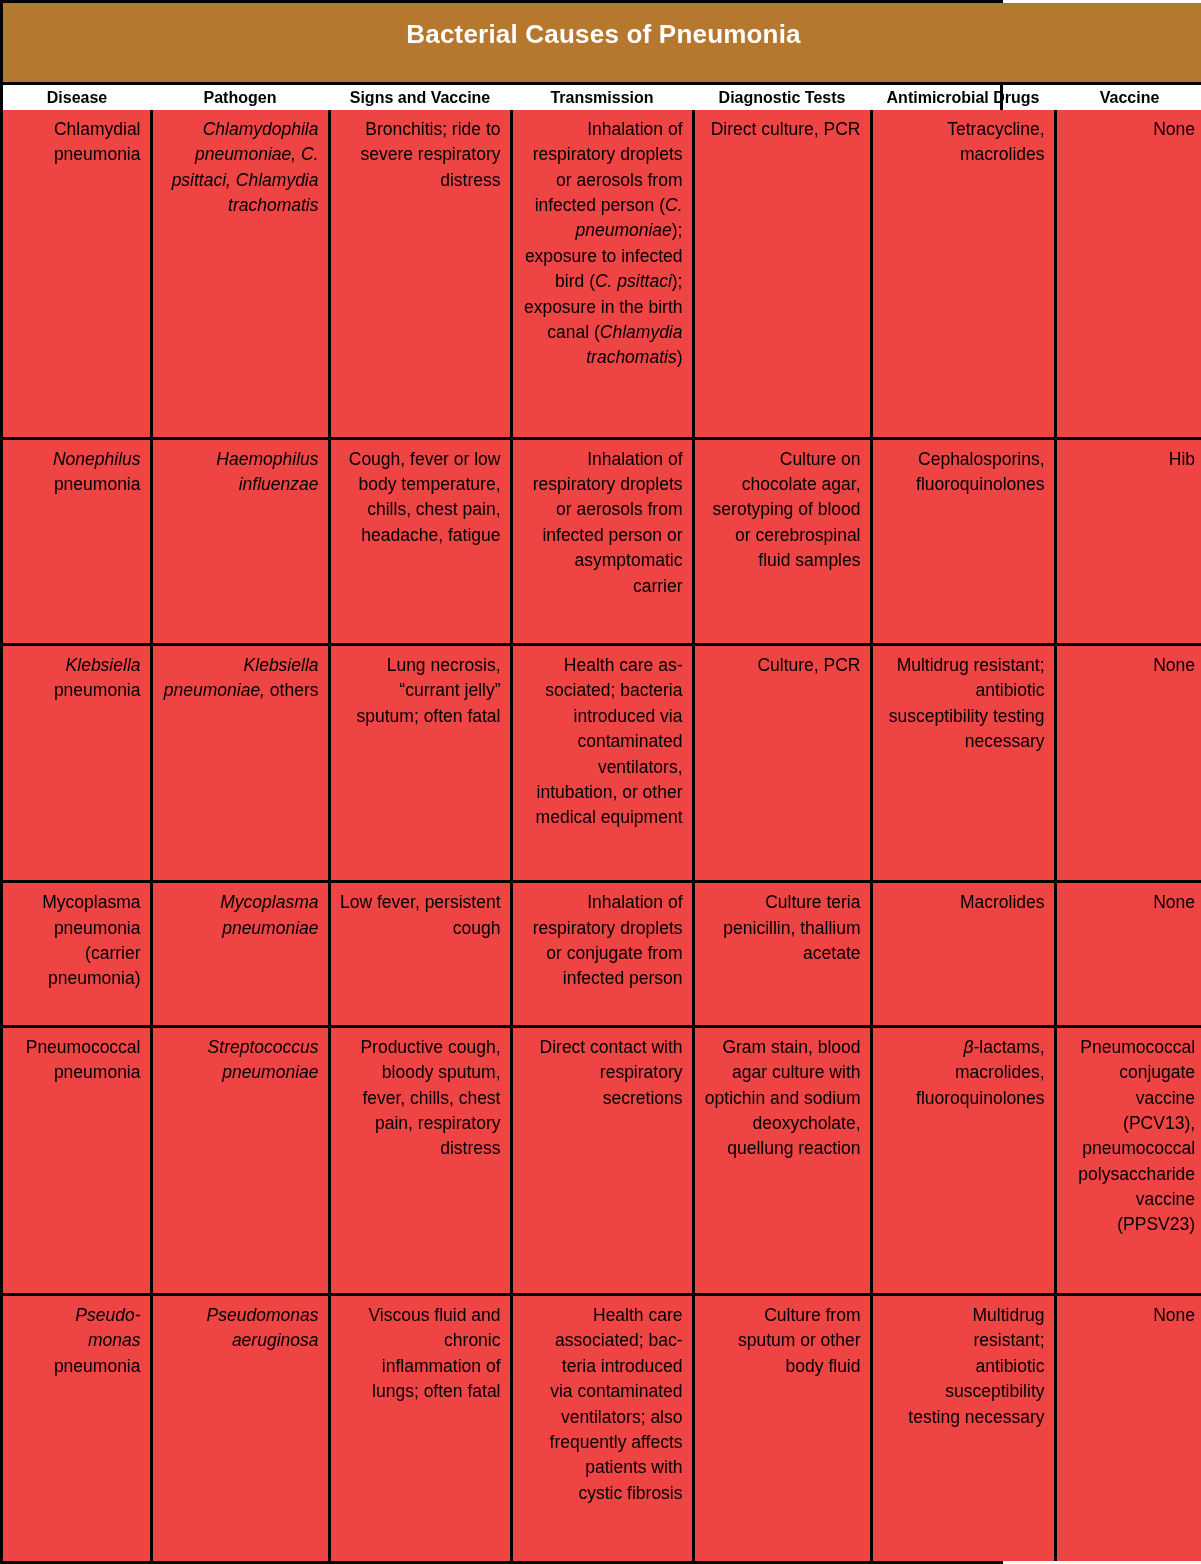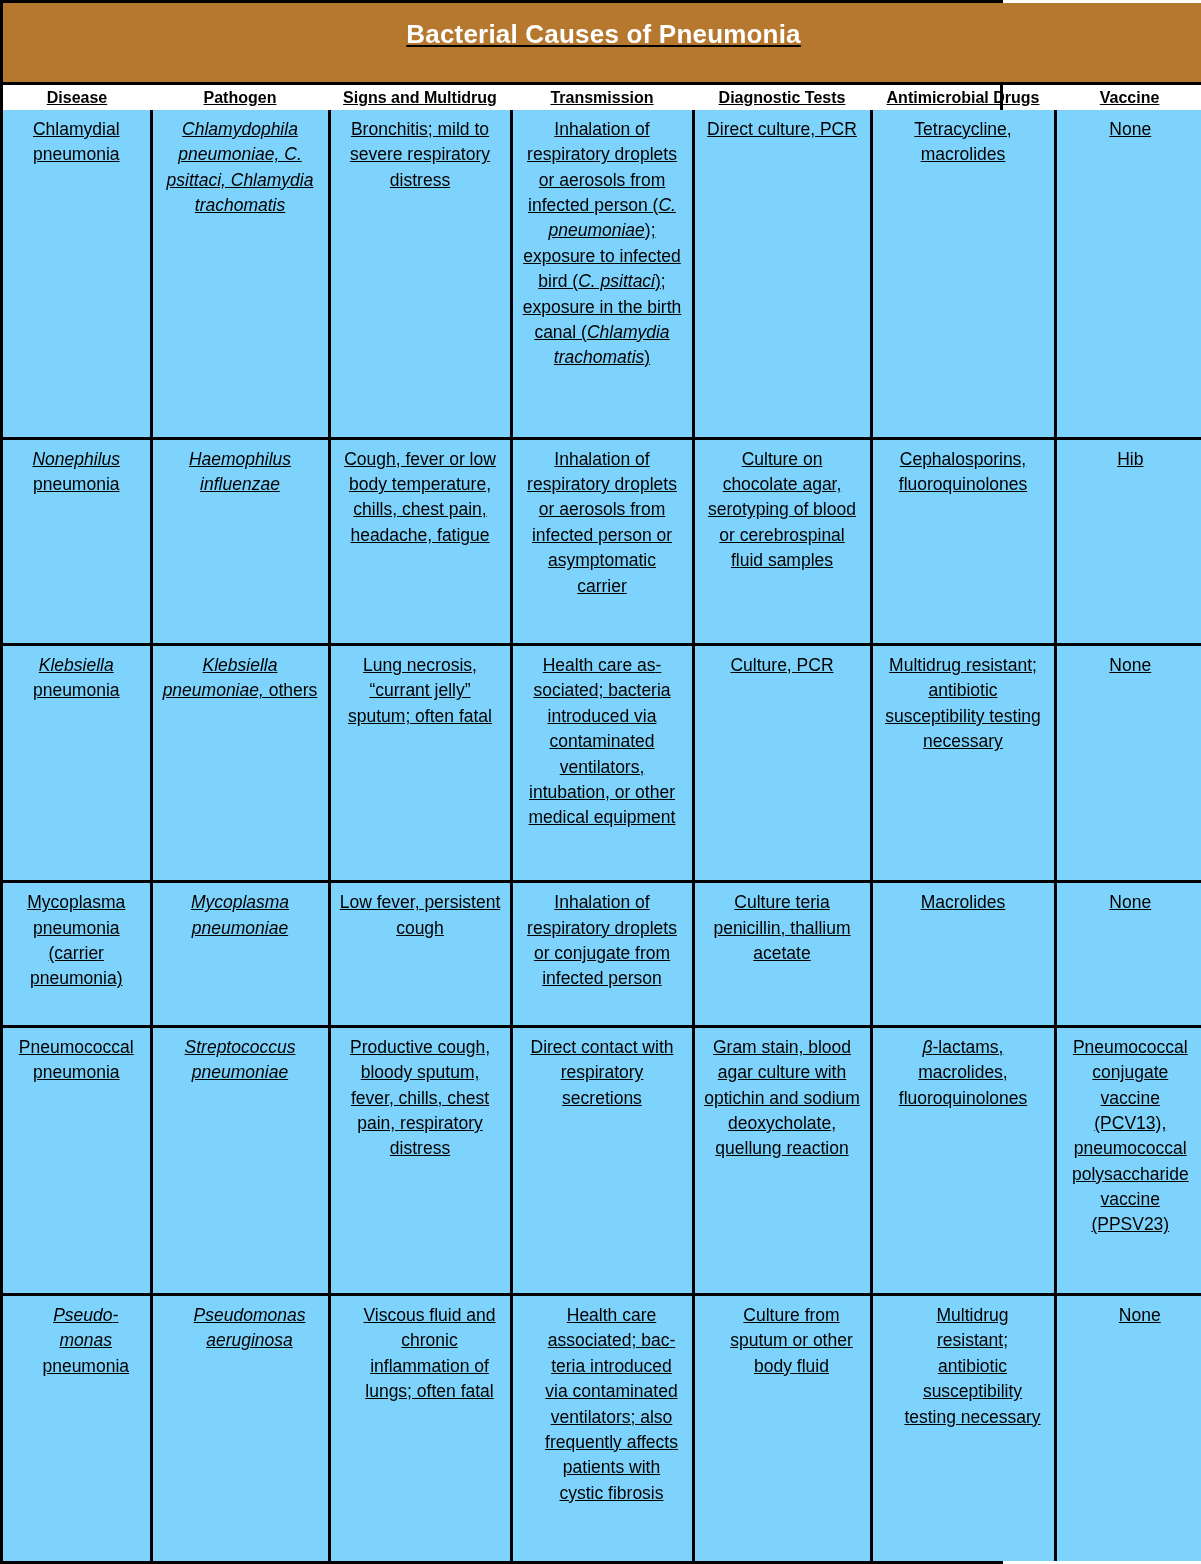--- a/index.html
+++ b/index.html
@@ -13,21 +13,20 @@
     font-family: "Liberation Sans", sans-serif;
     overflow: hidden;
   }
 
   .table-wrap {
     width: 1003px;
     height: 1564px;
     box-sizing: border-box;
     border: 3px solid #000000;
     background: #ffffff;
-    text-decoration: underline;
   }
 
   table.pneumonia-table {
     width: 100%;
     height: 100%;
     border-collapse: collapse;
     table-layout: fixed;
   }
 
   caption.table-title,
@@ -36,26 +35,26 @@
     color: #ffffff;
     font-size: 26px;
     font-weight: bold;
     text-align: center;
     padding: 13px 0 14px 0;
     letter-spacing: 0.2px;
     border-bottom: 3px solid #000000;
   }
 
   tbody td {
-    background: #7dd3fc;
+    background: #ef4444;
     color: #000000;
     font-size: 17.5px;
     line-height: 1.45;
     vertical-align: top;
-    text-align: center;
+    text-align: right;
     padding: 7px 9px 7px 9px;
     border-right: 3px solid #000000;
     border-bottom: 3px solid #000000;
     word-wrap: break-word;
     overflow-wrap: break-word;
     hyphens: manual;
   }
   tbody td:last-child { border-right: none; }
   tbody tr:last-child td { border-bottom: none; padding-left: 28px; }
 
@@ -84,30 +83,30 @@
         <col class="c-drugs">
         <col class="c-vaccine">
     </colgroup>
     <tbody id="table-body">
       <tr class="title-row">
         <td colspan="7">Bacterial Causes of Pneumonia</td>
       </tr>
       <tr id="header-row">
           <th>Disease</th>
           <th>Pathogen</th>
-          <th>Signs and Multidrug</th>
+          <th>Signs and Vaccine</th>
           <th>Transmission</th>
           <th>Diagnostic Tests</th>
           <th>Antimicrobial Drugs</th>
           <th>Vaccine</th>
         </tr>
     <tr>
           <td>Chlamydial pneumonia</td>
           <td><span class="it">Chlamydophila pneumoniae, C. psittaci, Chlamydia trachomatis</span></td>
-          <td>Bronchitis; mild to severe respiratory distress</td>
+          <td>Bronchitis; ride to severe respiratory distress</td>
           <td>Inhalation of respiratory droplets or aerosols from infected person (<span class="it">C. pneumoniae</span>); exposure to infected bird (<span class="it">C. psittaci</span>); exposure in the birth canal (<span class="it">Chlamydia trachomatis</span>)</td>
           <td>Direct culture, PCR</td>
           <td>Tetracycline, macrolides</td>
           <td>None</td>
         </tr>
         <tr>
           <td><span class="it">None­philus</span> pneumonia</td>
           <td><span class="it">Haemophilus influenzae</span></td>
           <td>Cough, fever or low body temperature, chills, chest pain, headache, fatigue</td>
           <td>Inhalation of respiratory droplets or aerosols from infected person or asymptom­atic carrier</td>

